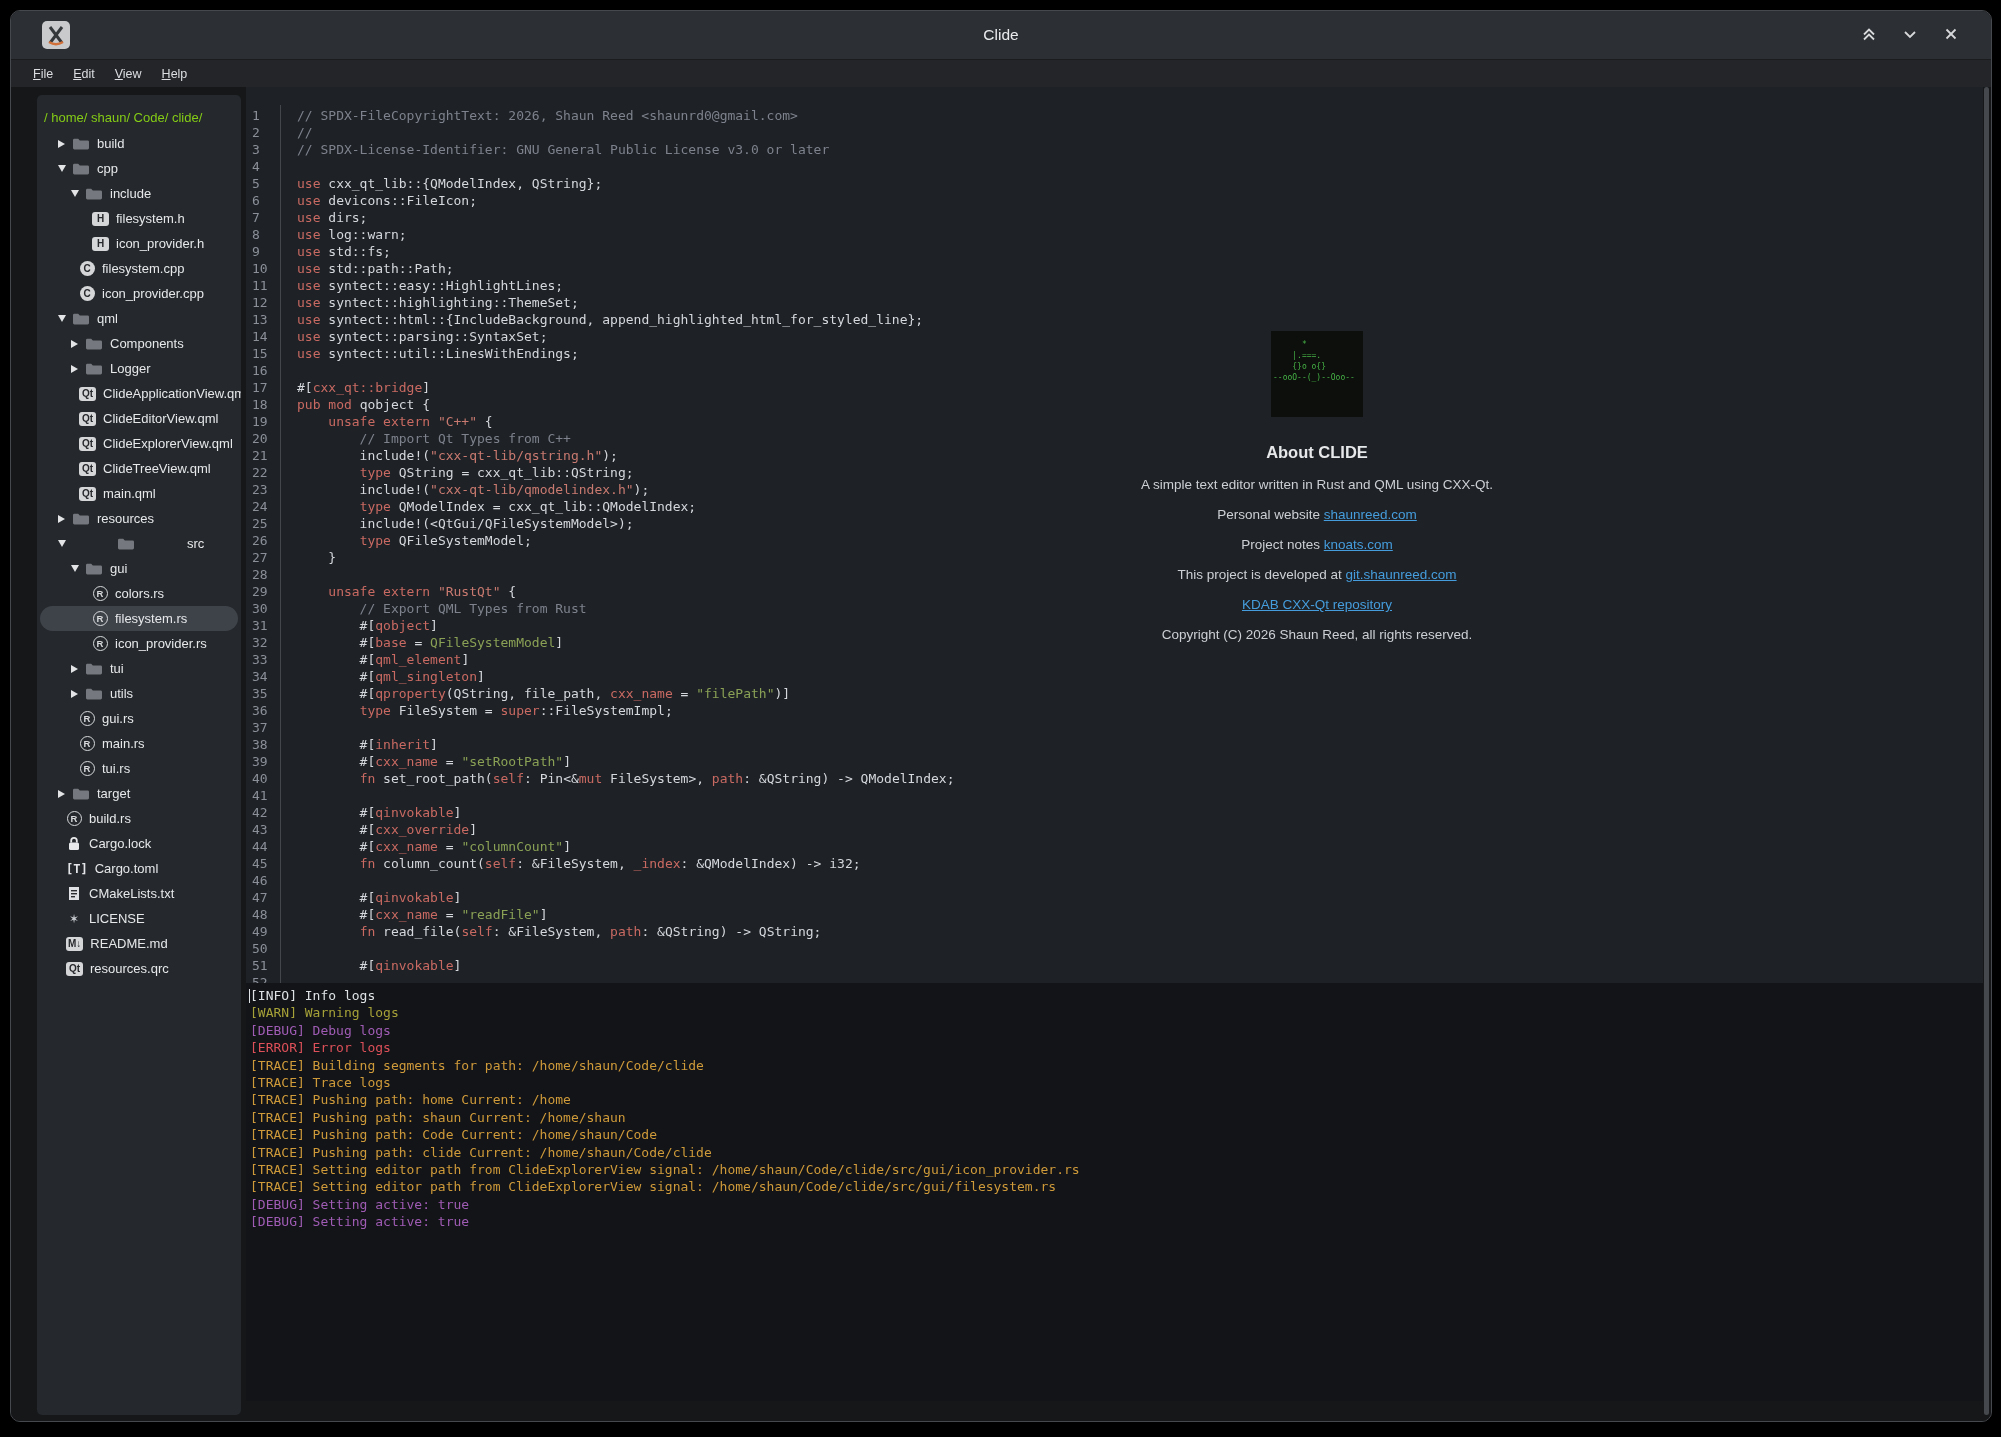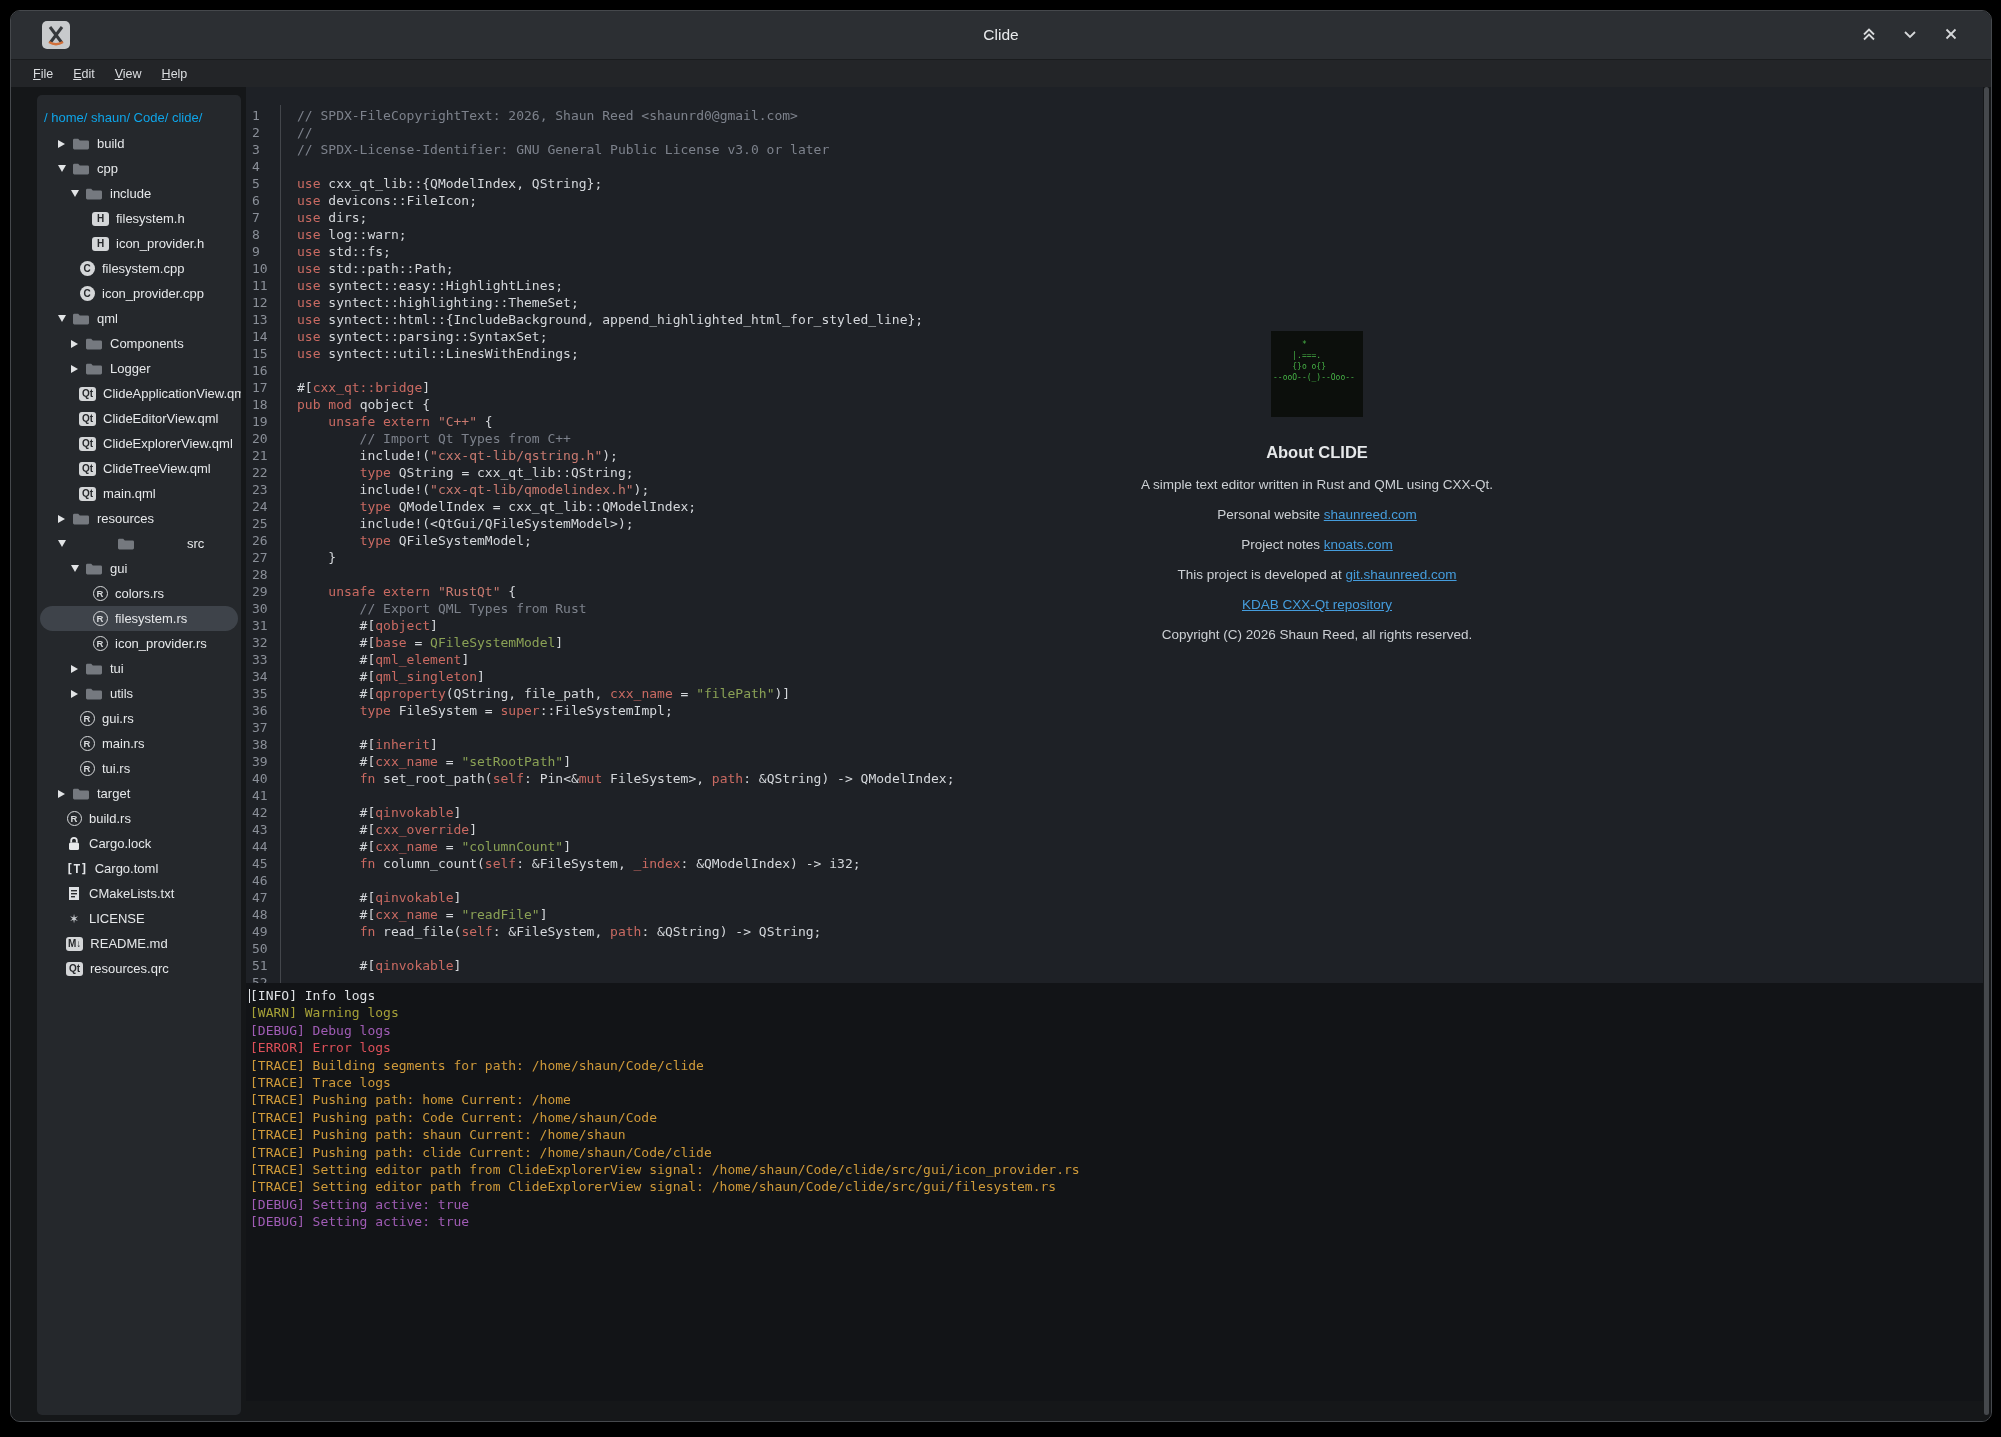--- a/index.html
+++ b/index.html
@@ -16,21 +16,21 @@
   
   .menubar{position:absolute;left:0;top:49px;right:0;height:27px;background:#232528;display:flex;
     align-items:center;padding-left:14px;gap:4px;}
   .mitem{color:#dcdee1;font-size:12.5px;padding:2px 8px;border-radius:3px;}
   .mn{text-decoration:underline;}
   
   .content{position:absolute;left:0;top:76px;right:0;bottom:0;background:#151719;}
   
   .sidebar{position:absolute;left:26px;top:8px;width:204px;bottom:6px;background:#25282c;border-radius:5px;
     overflow:hidden;}
-  .tree-root{margin-top:10px;height:26px;line-height:26px;padding-left:7px;color:#0ea5e9;font-size:13px;white-space:nowrap;}
+  .tree-root{margin-top:10px;height:26px;line-height:26px;padding-left:7px;color:#84cc16;font-size:13px;white-space:nowrap;}
   .trow{display:flex;align-items:center;height:25px;margin:0 3px;border-radius:13px;color:#e6e8ea;
     font-size:13px;white-space:nowrap;box-sizing:border-box;}
   .trow.sel{background:#3e434a;}
   .arrbox{width:14px;display:flex;align-items:center;flex:0 0 14px;}
   .arr-r{width:0;height:0;border-left:7px solid #e2e4e6;border-top:4.5px solid transparent;border-bottom:4.5px solid transparent;}
   .arr-d{width:0;height:0;border-top:7px solid #e2e4e6;border-left:4.5px solid transparent;border-right:4.5px solid transparent;}
   .ticon{display:inline-flex;align-items:center;justify-content:center;min-width:16px;flex:0 0 auto;}
   .tlabel{margin-left:7px;}
   .badge{display:inline-flex;align-items:center;justify-content:center;min-width:13px;height:14px;padding:0 2px;
     border-radius:3px;background:#d4d6d8;color:#26282b;font-size:10px;font-weight:bold;}
@@ -476,22 +476,22 @@
 
     <section class="log" id="log">
       <div class="caret"></div>
     <div class="lgl lv-info">[INFO] Info logs</div>
         <div class="lgl lv-warn">[WARN] Warning logs</div>
         <div class="lgl lv-debug">[DEBUG] Debug logs</div>
         <div class="lgl lv-error">[ERROR] Error logs</div>
         <div class="lgl lv-trace">[TRACE] Building segments for path: /home/shaun/Code/clide</div>
         <div class="lgl lv-trace">[TRACE] Trace logs</div>
         <div class="lgl lv-trace">[TRACE] Pushing path: home Current: /home</div>
+        <div class="lgl lv-trace">[TRACE] Pushing path: shaun Current: /home/shaun</div>
         <div class="lgl lv-trace">[TRACE] Pushing path: Code Current: /home/shaun/Code</div>
-        <div class="lgl lv-trace">[TRACE] Pushing path: shaun Current: /home/shaun</div>
         <div class="lgl lv-trace">[TRACE] Pushing path: clide Current: /home/shaun/Code/clide</div>
         <div class="lgl lv-trace">[TRACE] Setting editor path from ClideExplorerView signal: /home/shaun/Code/clide/src/gui/icon_provider.rs</div>
         <div class="lgl lv-trace">[TRACE] Setting editor path from ClideExplorerView signal: /home/shaun/Code/clide/src/gui/filesystem.rs</div>
         <div class="lgl lv-debug">[DEBUG] Setting active: true</div>
         <div class="lgl lv-debug">[DEBUG] Setting active: true</div>
       </section>
 
     <div class="rstrip"></div>
   </div>
 </div>

